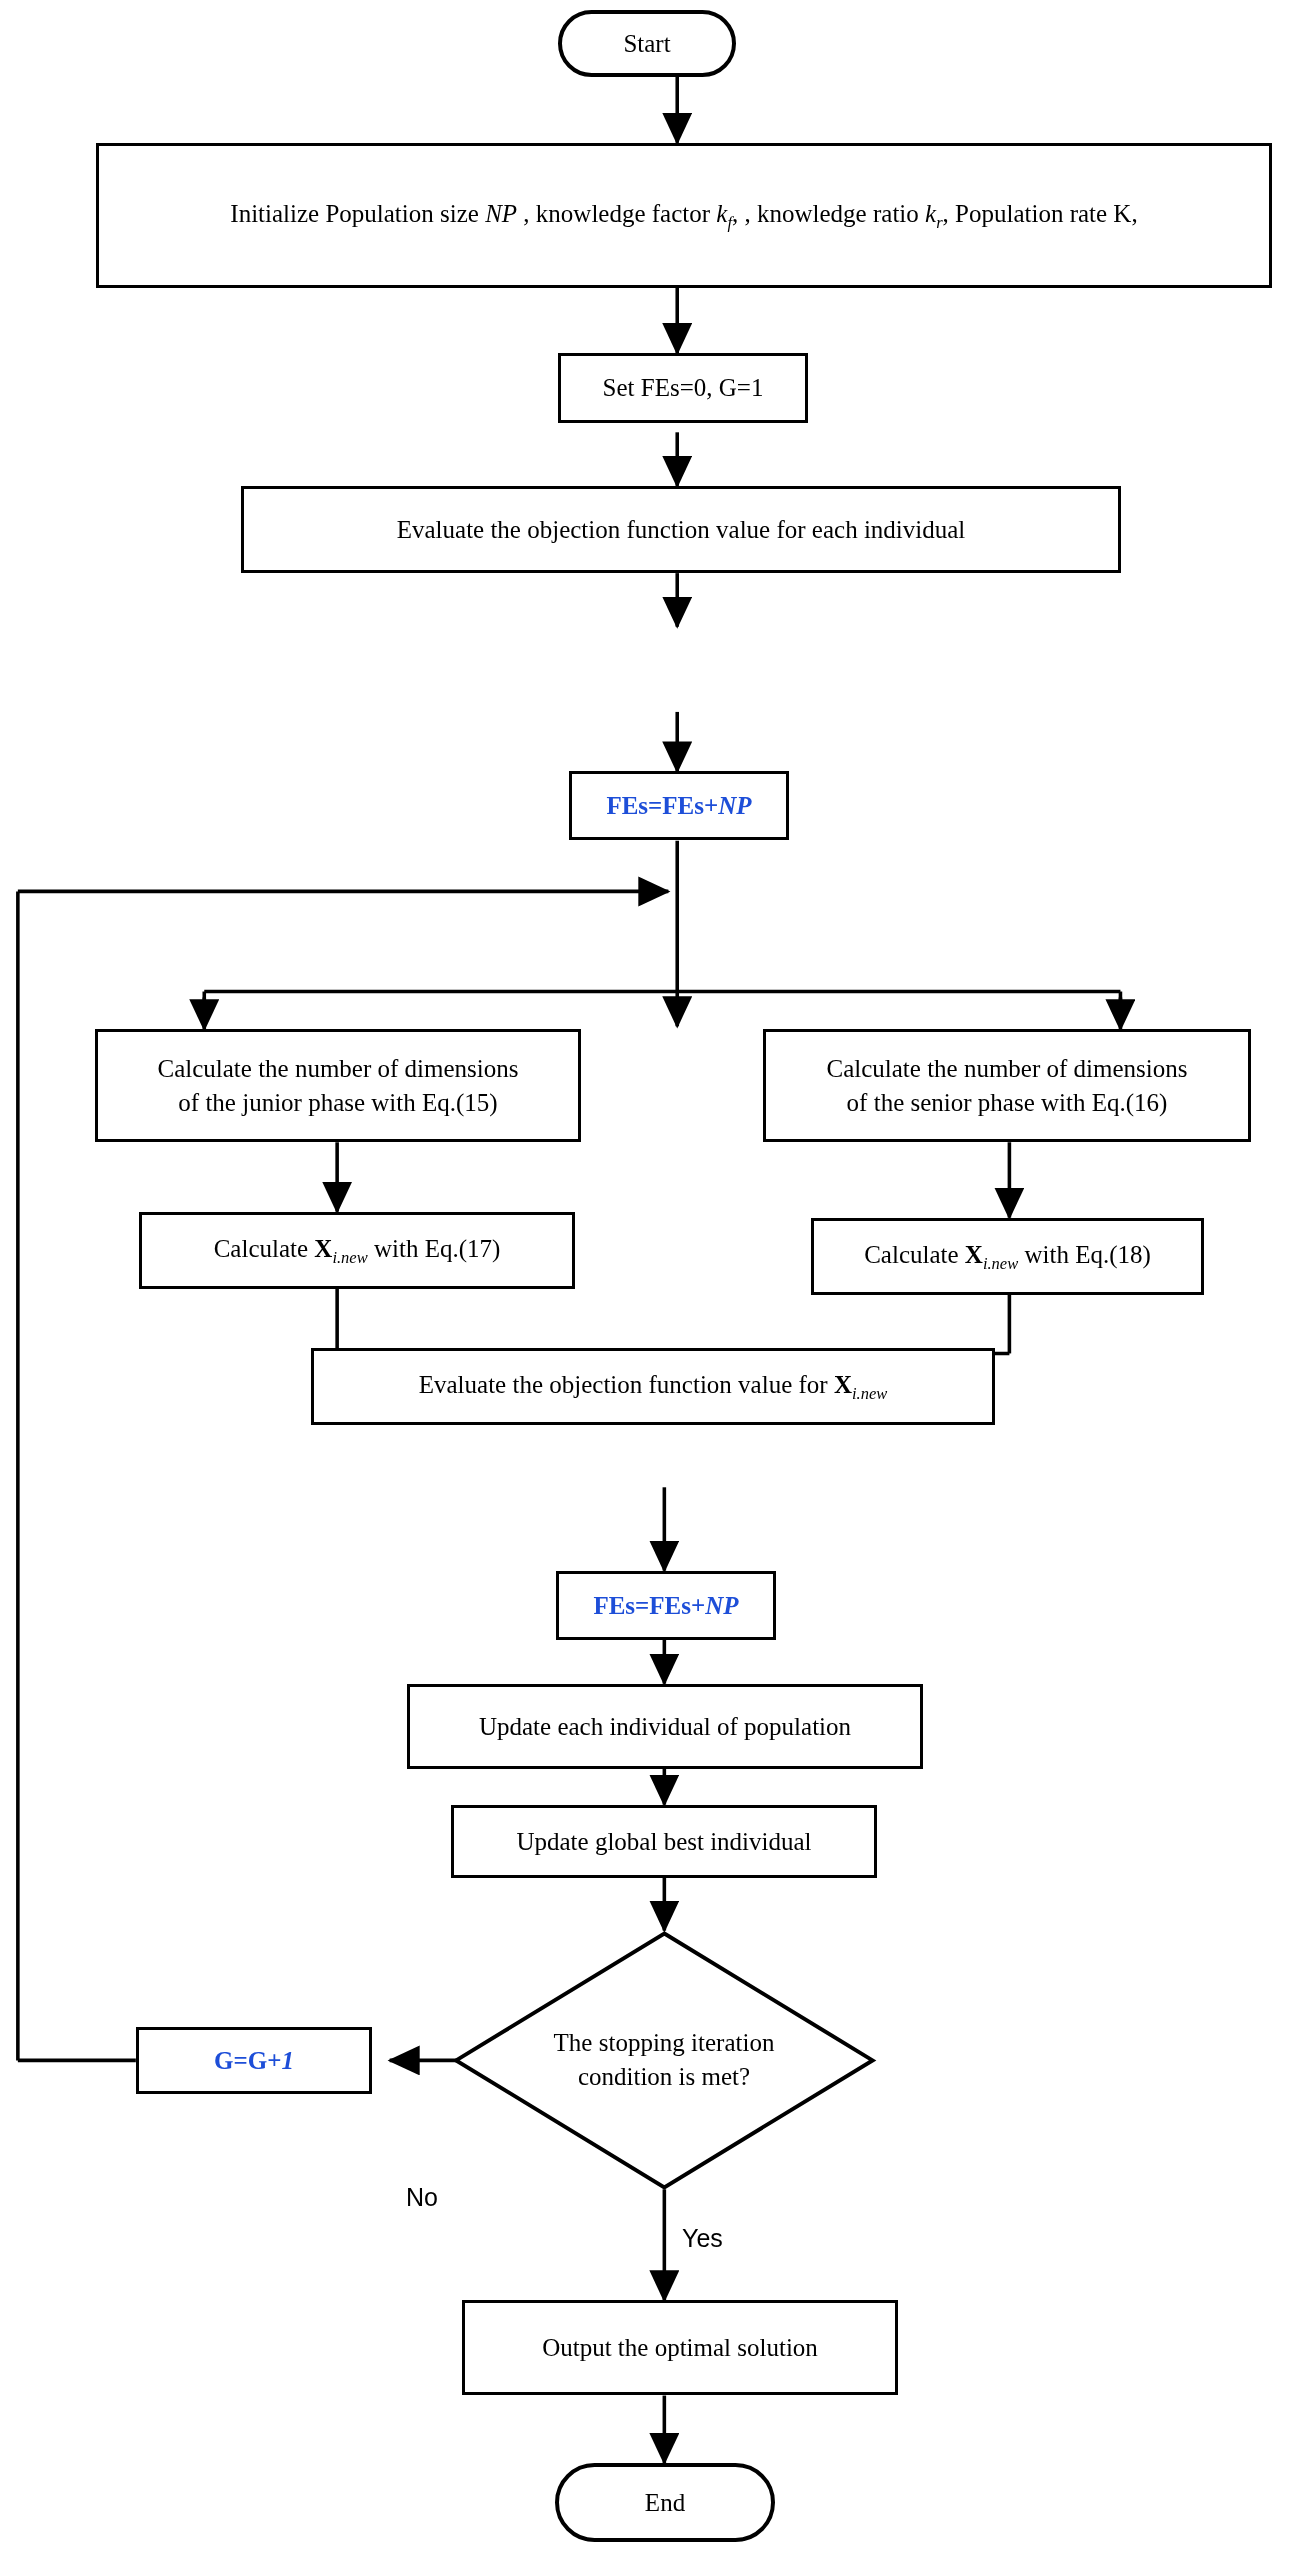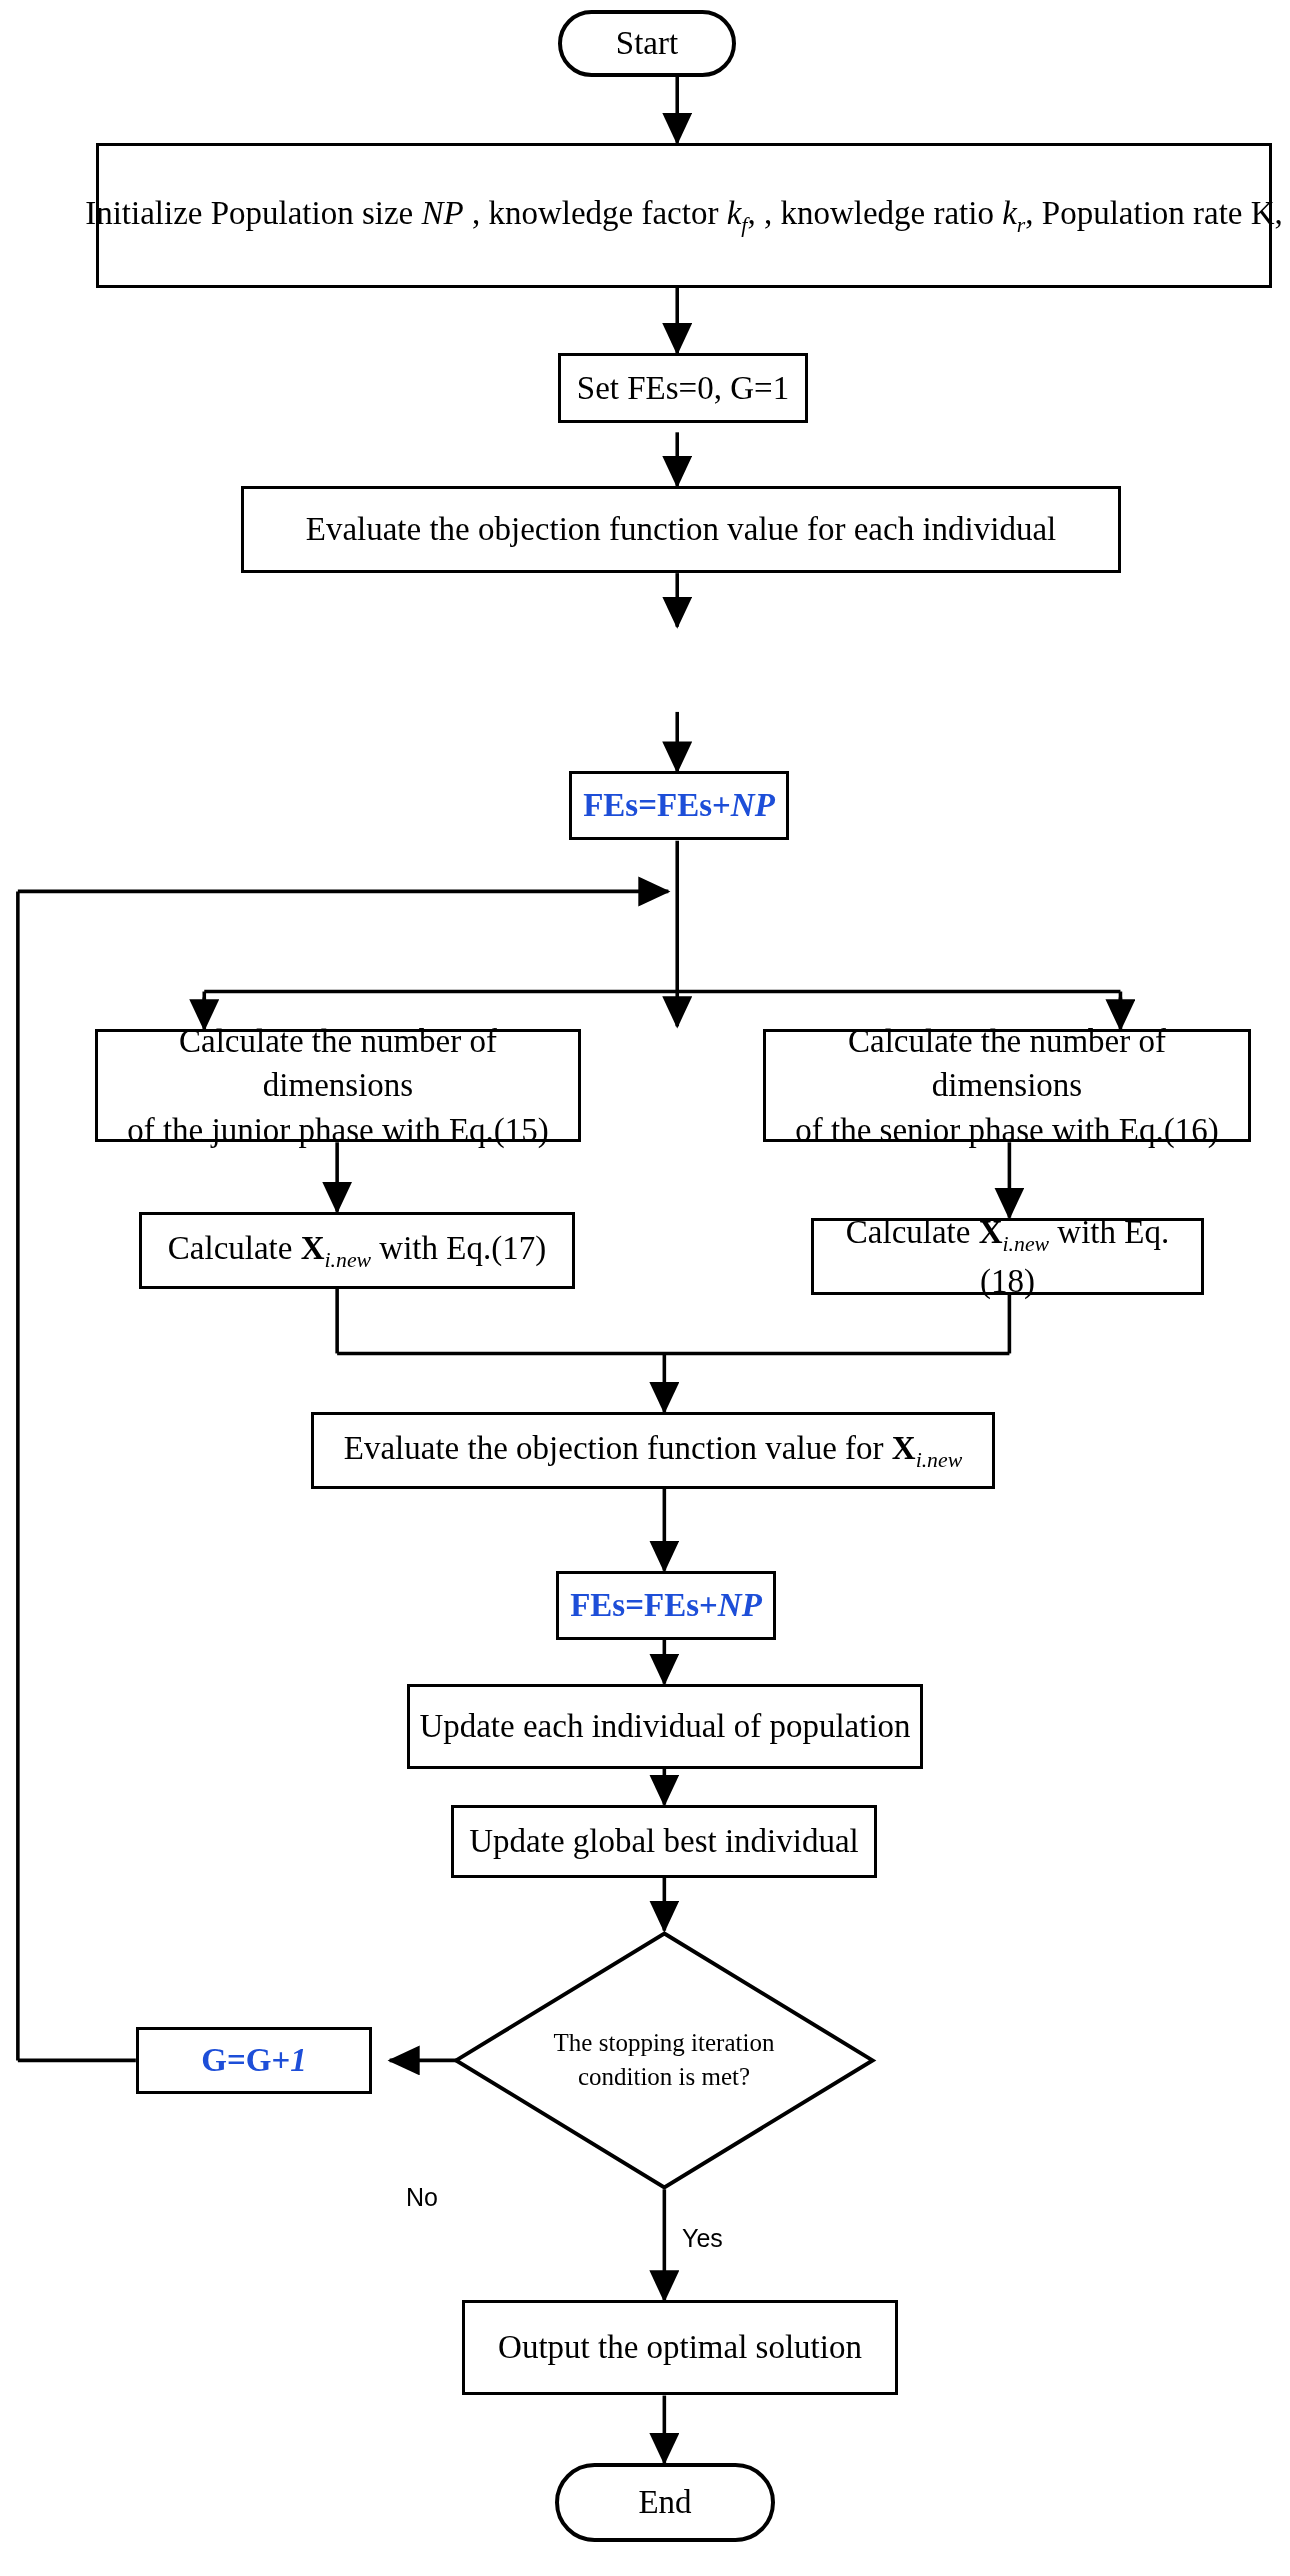--- a/index.html
+++ b/index.html
@@ -28,21 +28,21 @@
   .node {
     position: absolute;
     box-sizing: border-box;
     border: 3px solid #000000;
     background: #ffffff;
     display: flex;
     align-items: center;
     justify-content: center;
     text-align: center;
     line-height: 1.35;
-    font-size: 33px;
+    font-size: 25px;
     padding: 2px 8px;
   }
   .node.terminator {
     border-radius: 991px;
     border-width: 4px;
   }
   .node.red-node {
     color: #1d4ed8;
     border-color: #000000;
     border-width: 3px;
@@ -191,21 +191,21 @@
   </div>
 
   <div class="node" style="left:139px; top:1212px; width:436px; height:77px;">
     <span><span>Calculate </span><span class="bold">X</span><span class="sub">i.new</span><span>  with Eq.(17)</span></span>
   </div>
 
   <div class="node" style="left:811px; top:1218px; width:393px; height:77px;">
     <span><span>Calculate </span><span class="bold">X</span><span class="sub">i.new</span><span>  with Eq.(18)</span></span>
   </div>
 
-  <div class="node" style="left:311px; top:1412px; width:684px; height:77px;">
+  <div class="node" style="left:311px; top:1348px; width:684px; height:77px;">
     <span><span>Evaluate the objection  function value for </span><span class="bold">X</span><span class="sub">i.new</span></span>
   </div>
 
   <div class="node red-node" style="left:556px; top:1571px; width:220px; height:69px;">
     <span><span>FEs=FEs+</span><span class="it">NP</span></span>
   </div>
 
   <div class="node" style="left:407px; top:1684px; width:516px; height:85px;">
     <span>Update each individual of population</span>
   </div>

